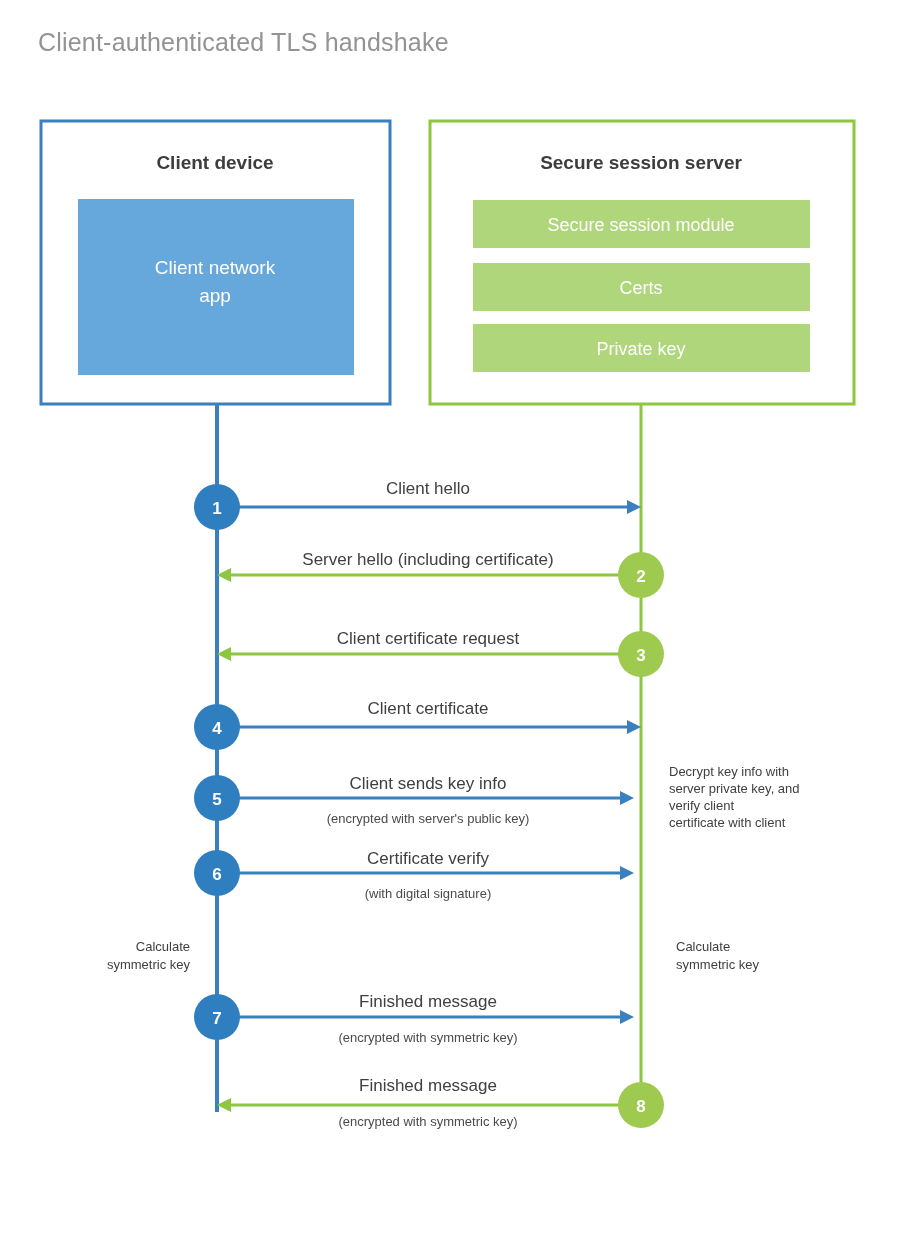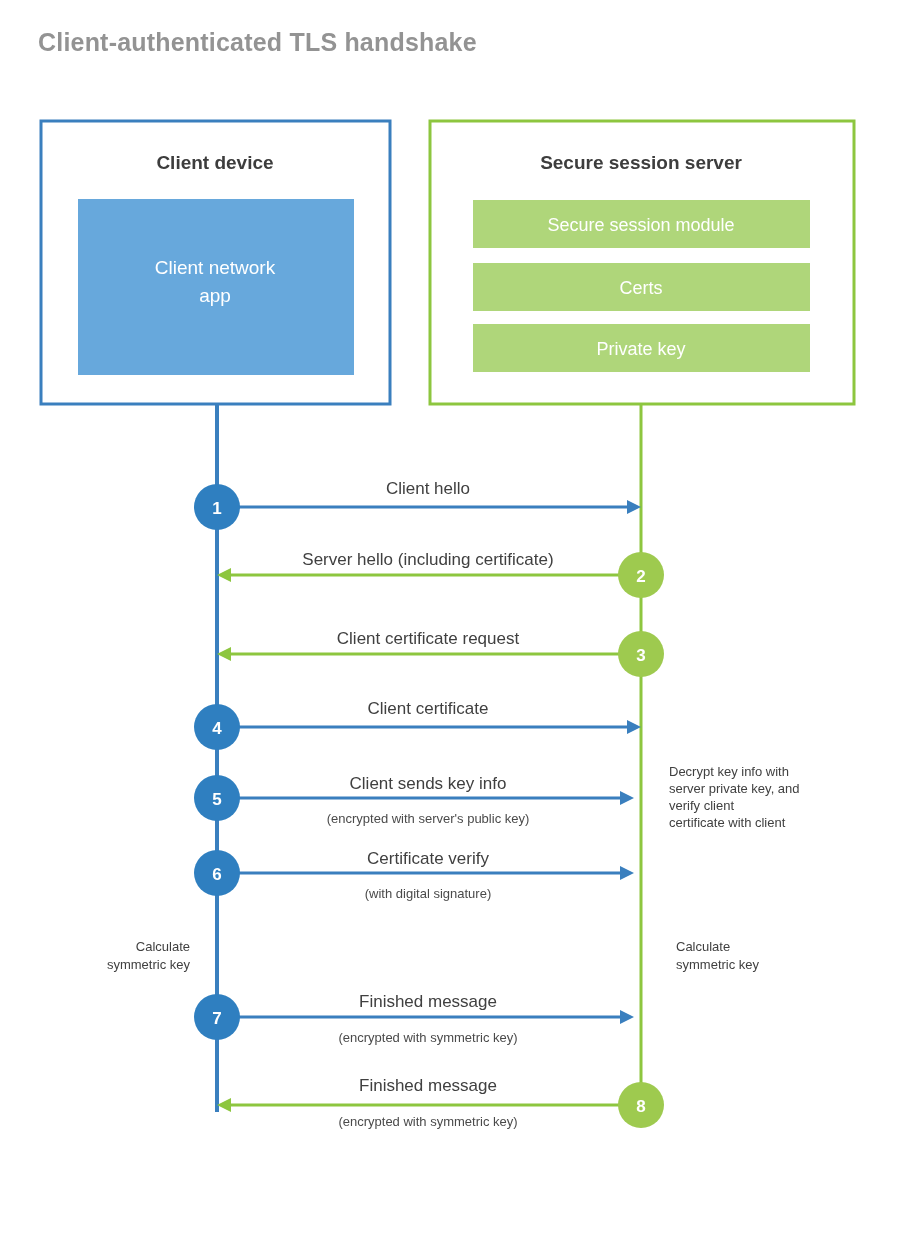--- a/index.html
+++ b/index.html
@@ -18,21 +18,21 @@
   #diagram-root {
     position: relative;
     width: 900px;
     height: 1256px;
   }
   .page-title {
     position: absolute;
     left: 38px;
     top: 28px;
     font-size: 25px;
-    font-weight: 700;
+    font-weight: 400;
     color: #939393;
     letter-spacing: 0.2px;
     white-space: nowrap;
   }
   svg.stage {
     position: absolute;
     left: 0;
     top: 0;
     width: 900px;
     height: 1256px;

